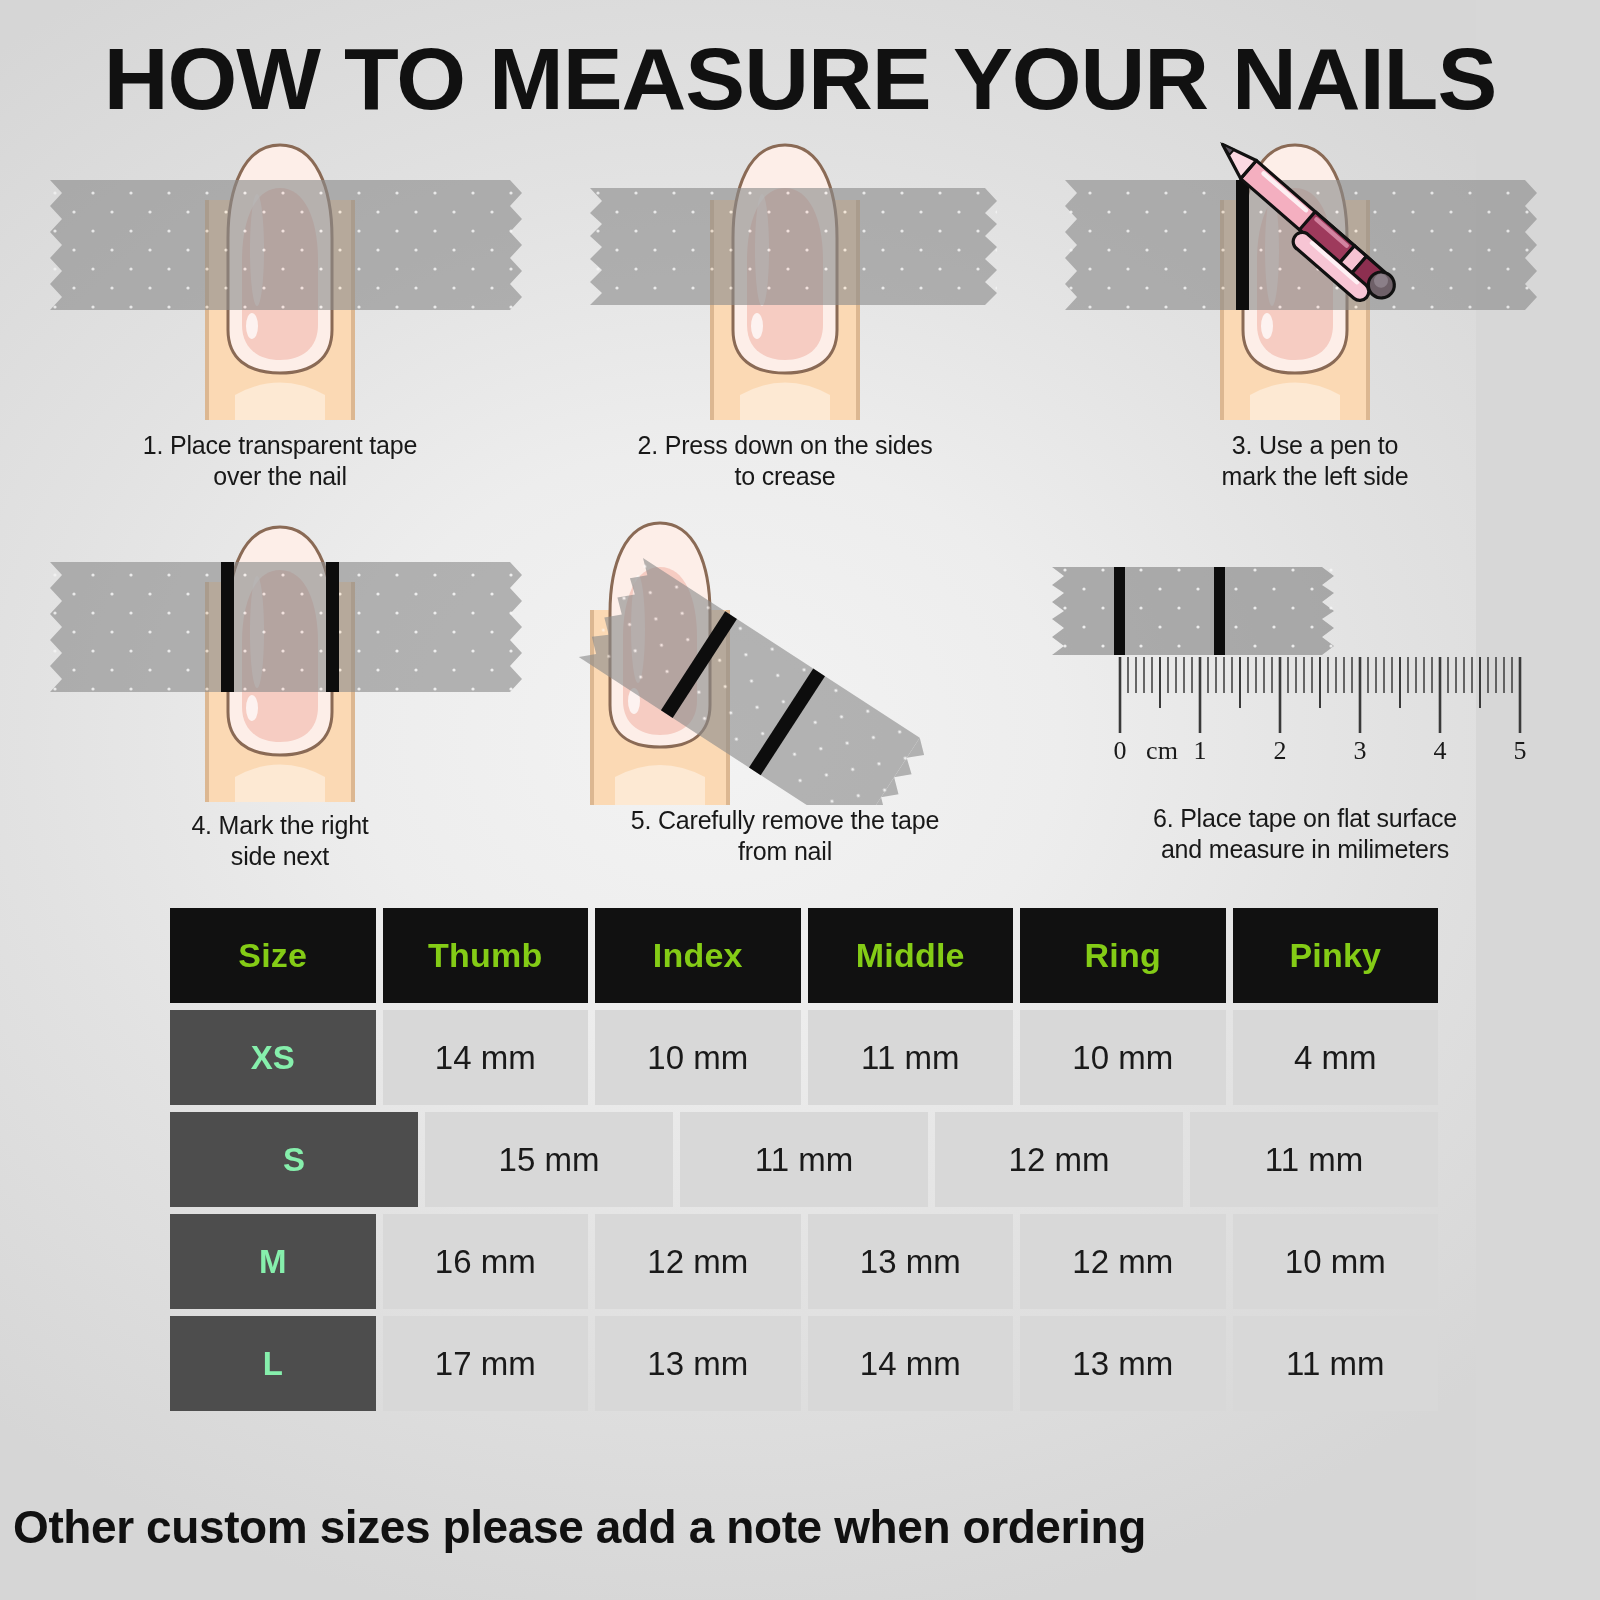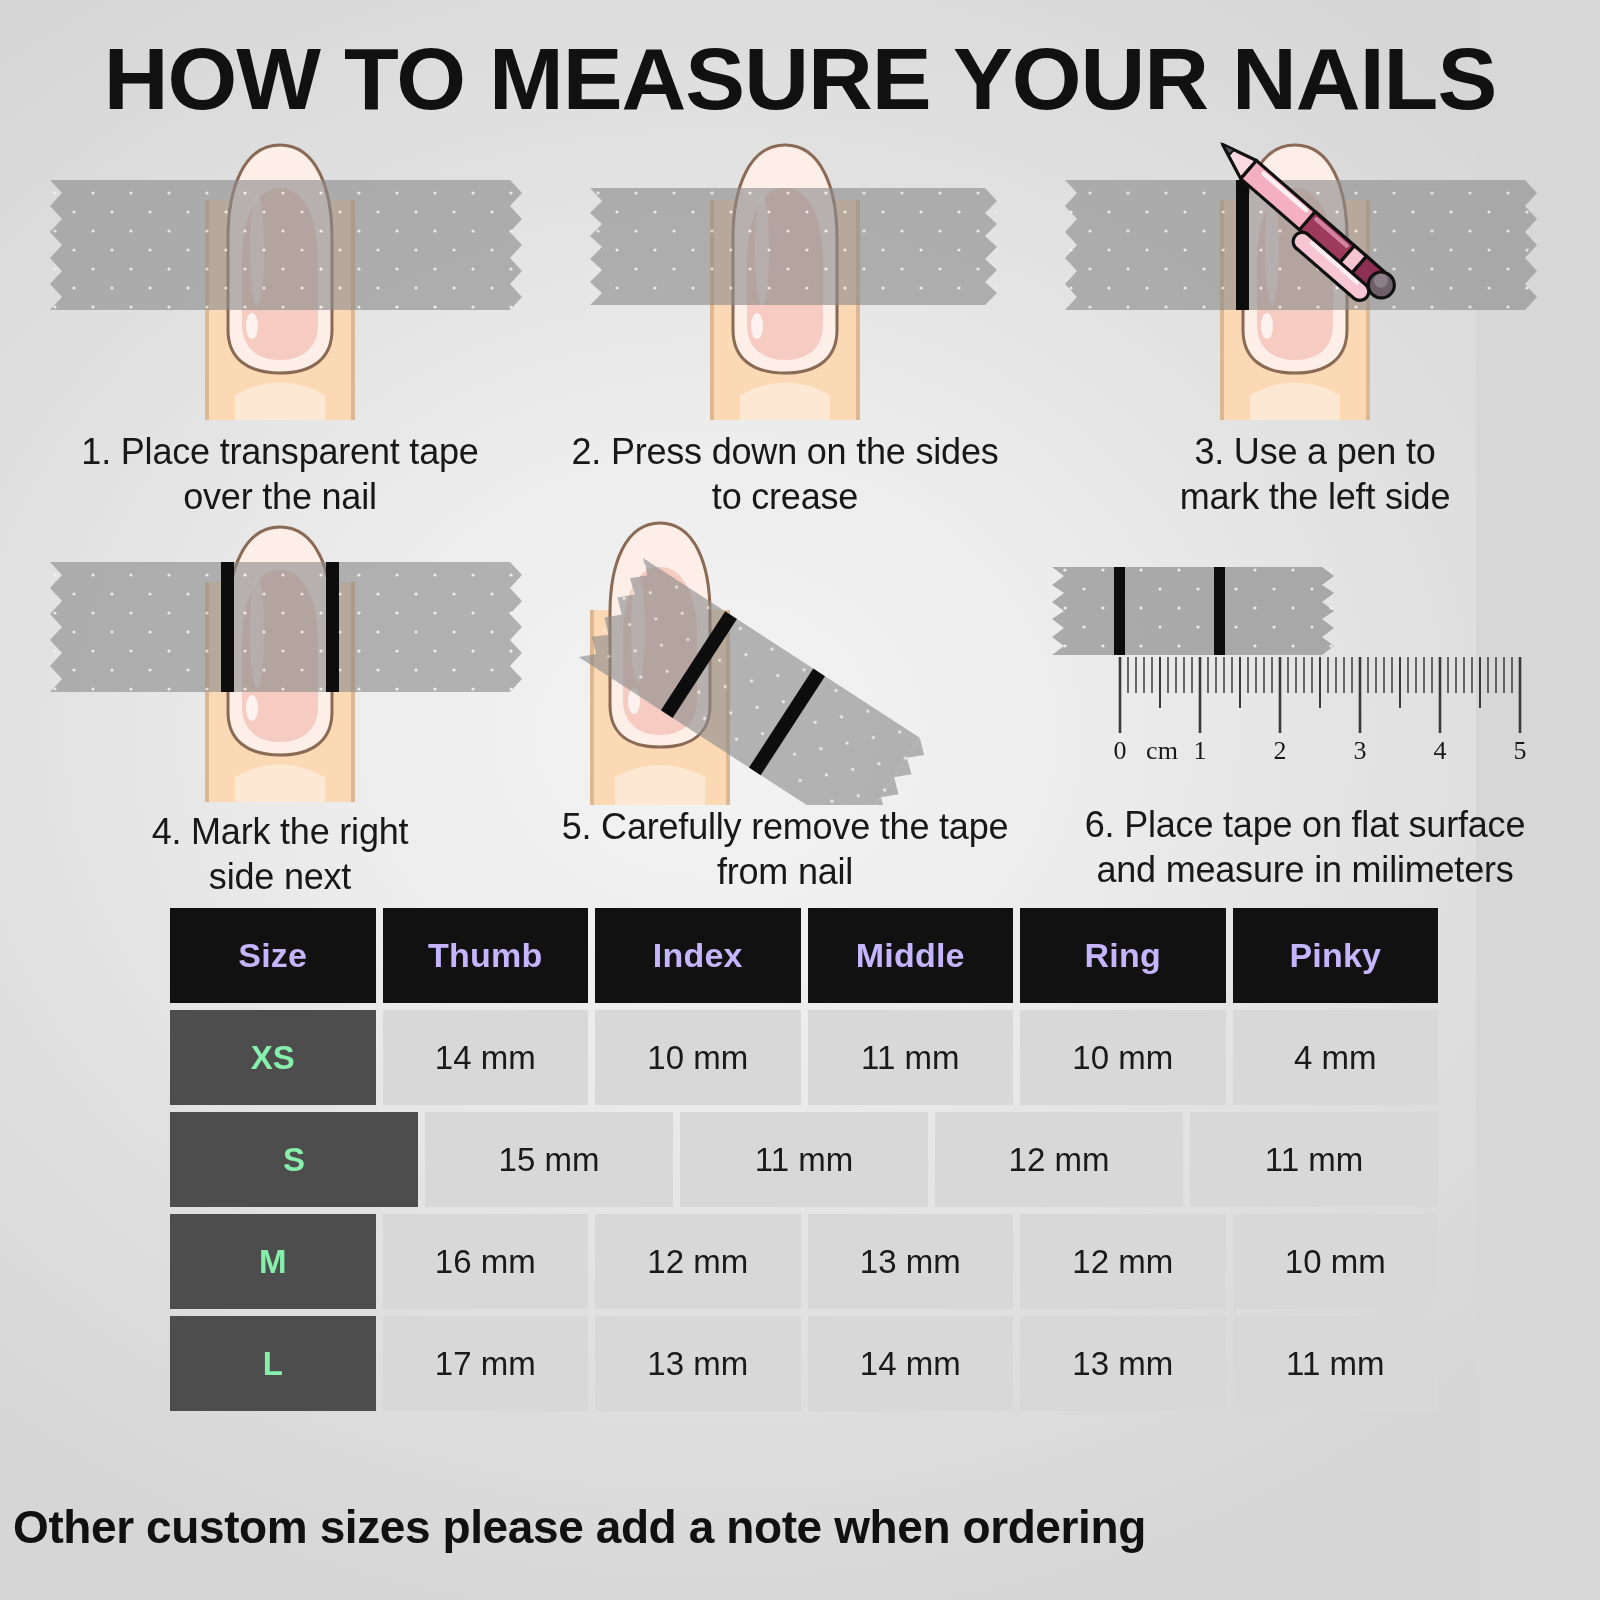--- a/index.html
+++ b/index.html
@@ -29,36 +29,36 @@
   }
 
   
   .step{position:absolute;}
   .art{position:absolute;left:0;top:0;}
   .caption{
     position:absolute;left:0;width:100%;
     text-align:center;
     font-family:"Liberation Sans", sans-serif;
     font-weight:300;
-    font-size:36px;
+    font-size:25px;
     line-height:1.24;
     color:#181818;
     letter-spacing:-0.2px;
   }
 
   
   #sizetable{position:absolute;left:170px;top:908px;width:1268px;}
   .trow{display:flex;gap:7px;margin-bottom:7px;}
   .cell{
     flex:1 1 0;
     height:95px;
     display:flex;align-items:center;justify-content:center;
     font-family:"Liberation Sans", sans-serif;
   }
-  .hdr{background:#111111;color:#c4b5fd;font-weight:700;font-size:34px;letter-spacing:.2px;}
+  .hdr{background:#111111;color:#84cc16;font-weight:700;font-size:34px;letter-spacing:.2px;}
   .sizelbl{background:#4d4d4d;color:#86efac;font-weight:700;font-size:33px;}
   .datacell{background:#d8d8d8;color:#1a1a1a;font-weight:300;font-size:33px;}
 
   .footnote{
     position:absolute;left:0;top:1500px;width:1600px;
     text-align:left;
     font-family:"Liberation Sans", sans-serif;
     font-weight:700;
     font-size:46px;
     color:#111;

